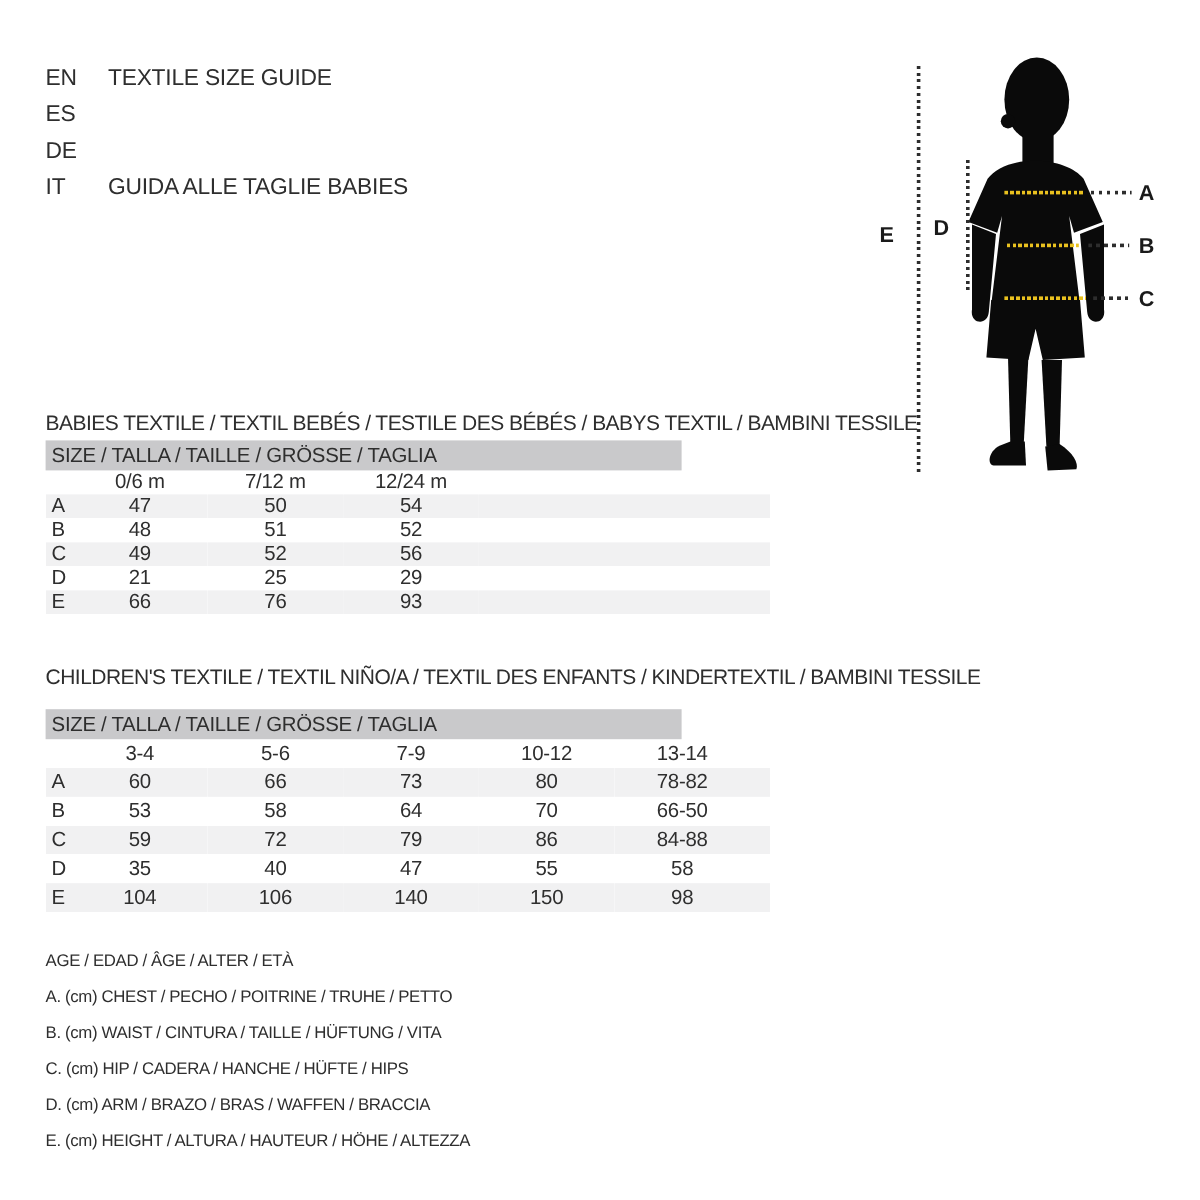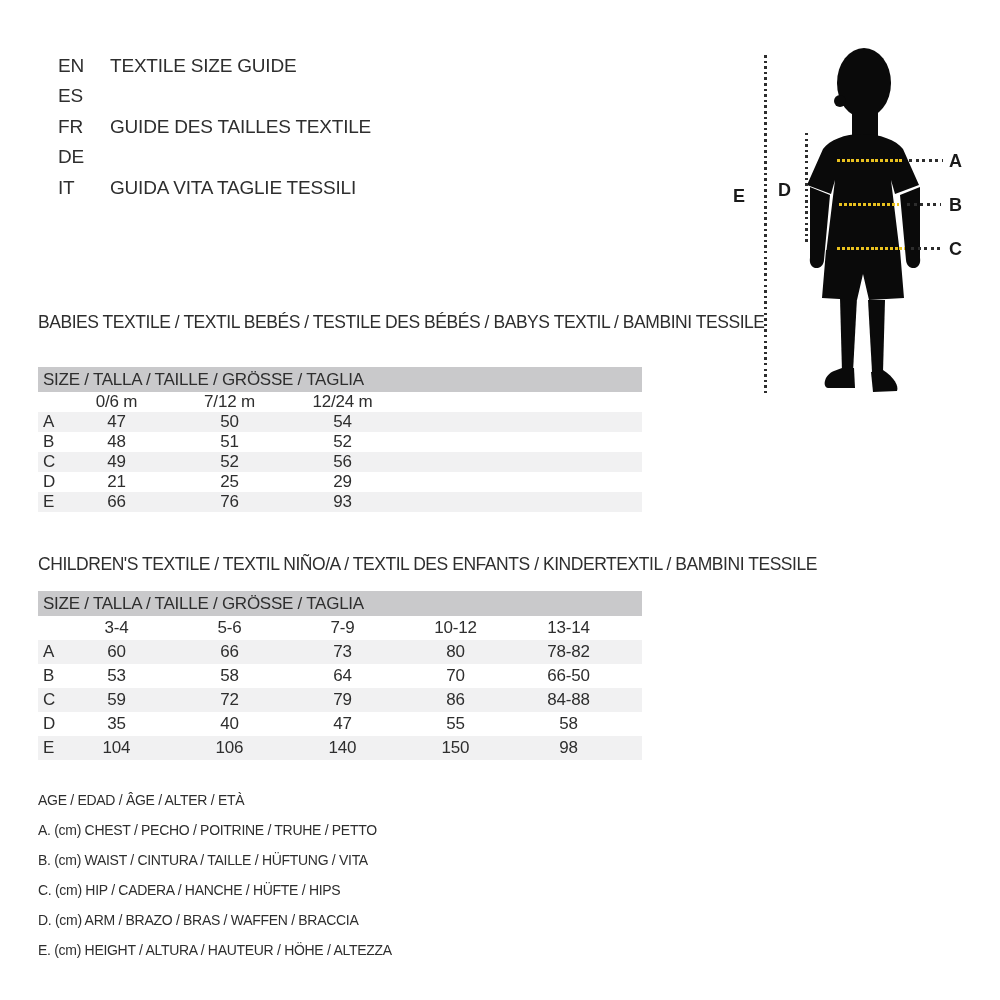--- a/index.html
+++ b/index.html
@@ -7,28 +7,28 @@
     width:1000px;height:1000px;background:#ffffff;position:relative;
     font-family:"Liberation Sans","DejaVu Sans",sans-serif;
     color:#2e2e2e;overflow:hidden;
     -webkit-font-smoothing:antialiased;
   }
   .abs{position:absolute;}
 
   
   .lang-list{left:38px;top:51px;}
   .lang-row{display:flex;font-size:19px;line-height:30.4px;letter-spacing:-0.2px;}
-  .lang-code{width:52px;flex:0 0 52px;margin-left:20px;}
+  .lang-code{width:52px;flex:0 0 52px;}
 
   
   .section-heading{font-size:17.5px;letter-spacing:-0.45px;white-space:nowrap;}
 
   
   .size-bar{
-    width:604px;height:25px;line-height:25px;background:#c9c9cb;
+    width:530px;height:25px;line-height:25px;background:#c9c9cb;
     font-size:17px;letter-spacing:-0.25px;padding-left:5px;box-sizing:border-box;
   }
 
   
   table.size-table{border-collapse:collapse;table-layout:fixed;width:604px;font-size:17px;letter-spacing:-0.2px;}
   table.size-table th,table.size-table td{
     padding:0;margin:0;font-weight:400;text-align:center;overflow:hidden;white-space:nowrap;
   }
   table.size-table .lbl{text-align:left;padding-left:5px;}
   table.babies th,table.babies td{height:17px;}
@@ -49,29 +49,25 @@
 
 <div class="abs lang-list">
   <div class="lang-row">
     <span class="lang-code">EN</span>
     <span class="lang-label">TEXTILE SIZE GUIDE</span>
   </div>
   <div class="lang-row">
     <span class="lang-code">ES</span>
   </div>
   <div class="lang-row">
-    <span class="lang-code">FR</span>
-    <span class="lang-label">GUIDE DES TAILLES TEXTILE</span>
-  </div>
-  <div class="lang-row">
     <span class="lang-code">DE</span>
   </div>
   <div class="lang-row">
     <span class="lang-code">IT</span>
-    <span class="lang-label">GUIDA VITA TAGLIE TESSILI</span>
+    <span class="lang-label">GUIDA ALLE TAGLIE BABIES</span>
   </div>
 </div>
 
 <svg class="abs" style="left:800px;top:45px;" width="130" height="350" viewBox="0 0 130 350">
   <g fill="#0a0a0a">
     <ellipse cx="64" cy="38" rx="27" ry="35"></ellipse>
     <circle cx="40" cy="56" r="6"></circle>
     <rect x="52" y="64" width="26" height="28"></rect>
     <path d="M 62,89 C 44,89 30,95 23,104 L 7,140 L 31,149 L 35,135 L 26,209 L 100,209 L 91,135 L 95,149 L 119,140 L 103,104 C 96,95 80,89 62,89 Z"></path>
     <path d="M 10,142 L 30,150 L 24,215 C 23,227 8,225 10,213 Z"></path>
@@ -95,21 +91,21 @@
 <div class="abs fig-label" style="left:949px;top:152px;">A</div>
 
 <div class="abs hdots-yellow" style="left:839px;top:203px;width:60px;"></div>
 <div class="abs hdots-dark" style="left:907px;top:203px;width:34px;"></div>
 <div class="abs fig-label" style="left:949px;top:196px;">B</div>
 
 <div class="abs hdots-yellow" style="left:837px;top:247px;width:68px;"></div>
 <div class="abs hdots-dark" style="left:911px;top:247px;width:33px;"></div>
 <div class="abs fig-label" style="left:949px;top:240px;">C</div>
 
-<div class="abs section-heading" style="left:38px;top:312px;">BABIES TEXTILE / TEXTIL BEBÉS / TESTILE DES BÉBÉS / BABYS TEXTIL / BAMBINI TESSILE</div>
+<div class="abs section-heading" style="left:38px;top:342px;">BABIES TEXTILE / TEXTIL BEBÉS / TESTILE DES BÉBÉS / BABYS TEXTIL / BAMBINI TESSILE</div>
 <div class="abs size-bar" style="left:38px;top:367px;">SIZE / TALLA / TAILLE / GRÖSSE / TAGLIA</div>
 <div class="abs" style="left:38px;top:392px;" id="babies-table-host">
     <table class="size-table babies">
       <colgroup>
         <col style="width: 22px;">
         <col style="width: 113px;">
         <col style="width: 113px;">
         <col style="width: 113px;">
         <col style="width: 243px;">
       </colgroup>

